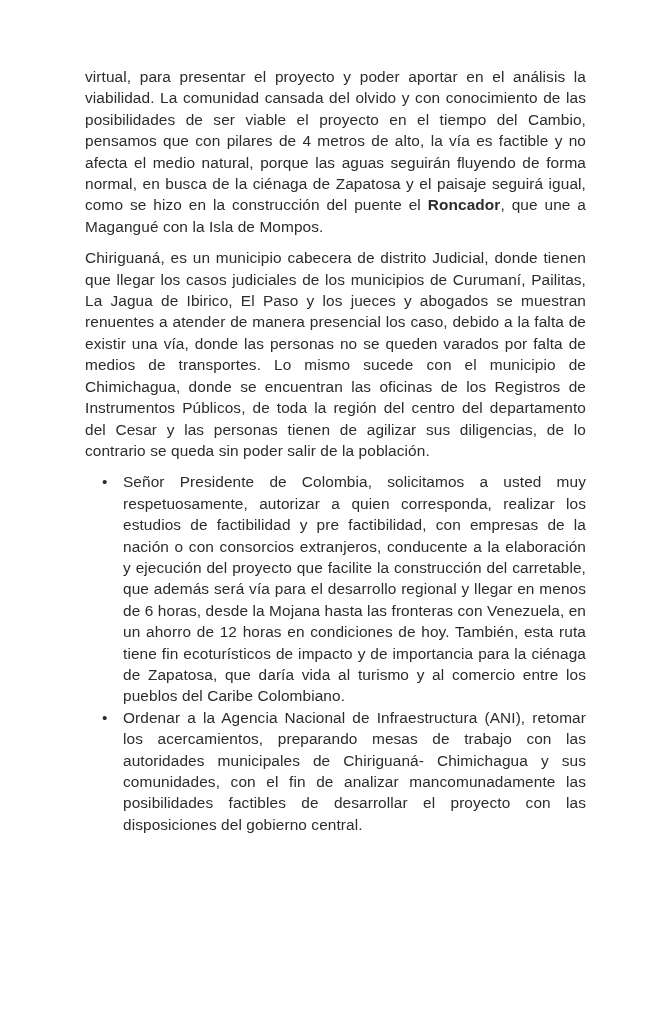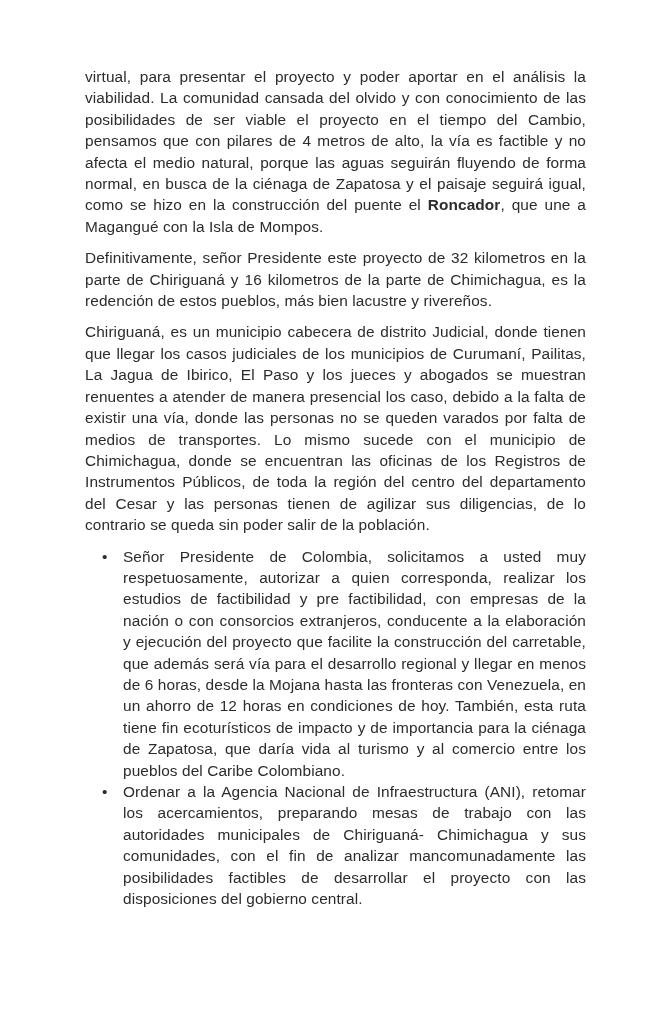--- a/index.html
+++ b/index.html
@@ -63,21 +63,20 @@
   }
 </style>
 </head>
 <body>
 
 <div class="page">
   <div class="content">
 
     <p class="para"><span>virtual, para presentar el proyecto y poder aportar en el análisis la viabilidad. La comunidad cansada del olvido y con conocimiento de las posibilidades de ser viable el proyecto en el tiempo del Cambio, pensamos que con pilares de 4 metros de alto, la vía es factible y no afecta el medio natural, porque las aguas seguirán fluyendo de forma normal, en busca de la ciénaga de Zapatosa y el paisaje seguirá igual, como se hizo en la construcción del puente el </span><span class="bold">Roncador</span><span>, que une a Magangué con la Isla de Mompos.</span></p>
 
-    <p class="para">Definitivamente, señor Presidente este proyecto de 32 kilometros en la parte de Chiriguaná y 16 kilometros de la parte de Chimichagua, es la redención de estos pueblos, más bien lacustre y rivereños.</p>
 
     <p class="para">Chiriguaná, es un municipio cabecera de distrito Judicial, donde tienen que llegar los casos judiciales de los municipios de Curumaní, Pailitas, La Jagua de Ibirico, El Paso y los jueces y abogados se muestran renuentes a atender de manera presencial los caso, debido a la falta de existir una vía, donde las personas no se queden varados por falta de medios de transportes. Lo mismo sucede con el municipio de Chimichagua, donde se encuentran las oficinas de los Registros de Instrumentos Públicos, de toda la región del centro del departamento del Cesar y las personas tienen de agilizar sus diligencias, de lo contrario se queda sin poder salir de la población.</p>
 
 
     <ul class="bullets">
       <li>
         <span class="marker">•</span>
         <span>Señor Presidente de Colombia, solicitamos a usted muy respetuosamente, autorizar a quien corresponda, realizar los estudios de factibilidad y pre factibilidad, con empresas de la nación o con consorcios extranjeros, conducente a la elaboración y ejecución del proyecto que facilite la construcción del carretable, que además será vía para el desarrollo regional y llegar en menos de 6 horas, desde la Mojana hasta las fronteras con Venezuela, en un ahorro de 12 horas en condiciones de hoy. También, esta ruta tiene fin ecoturísticos de impacto y de importancia para la ciénaga de Zapatosa, que daría vida al turismo y al comercio entre los pueblos del Caribe Colombiano.</span>
       </li>
       <li>

